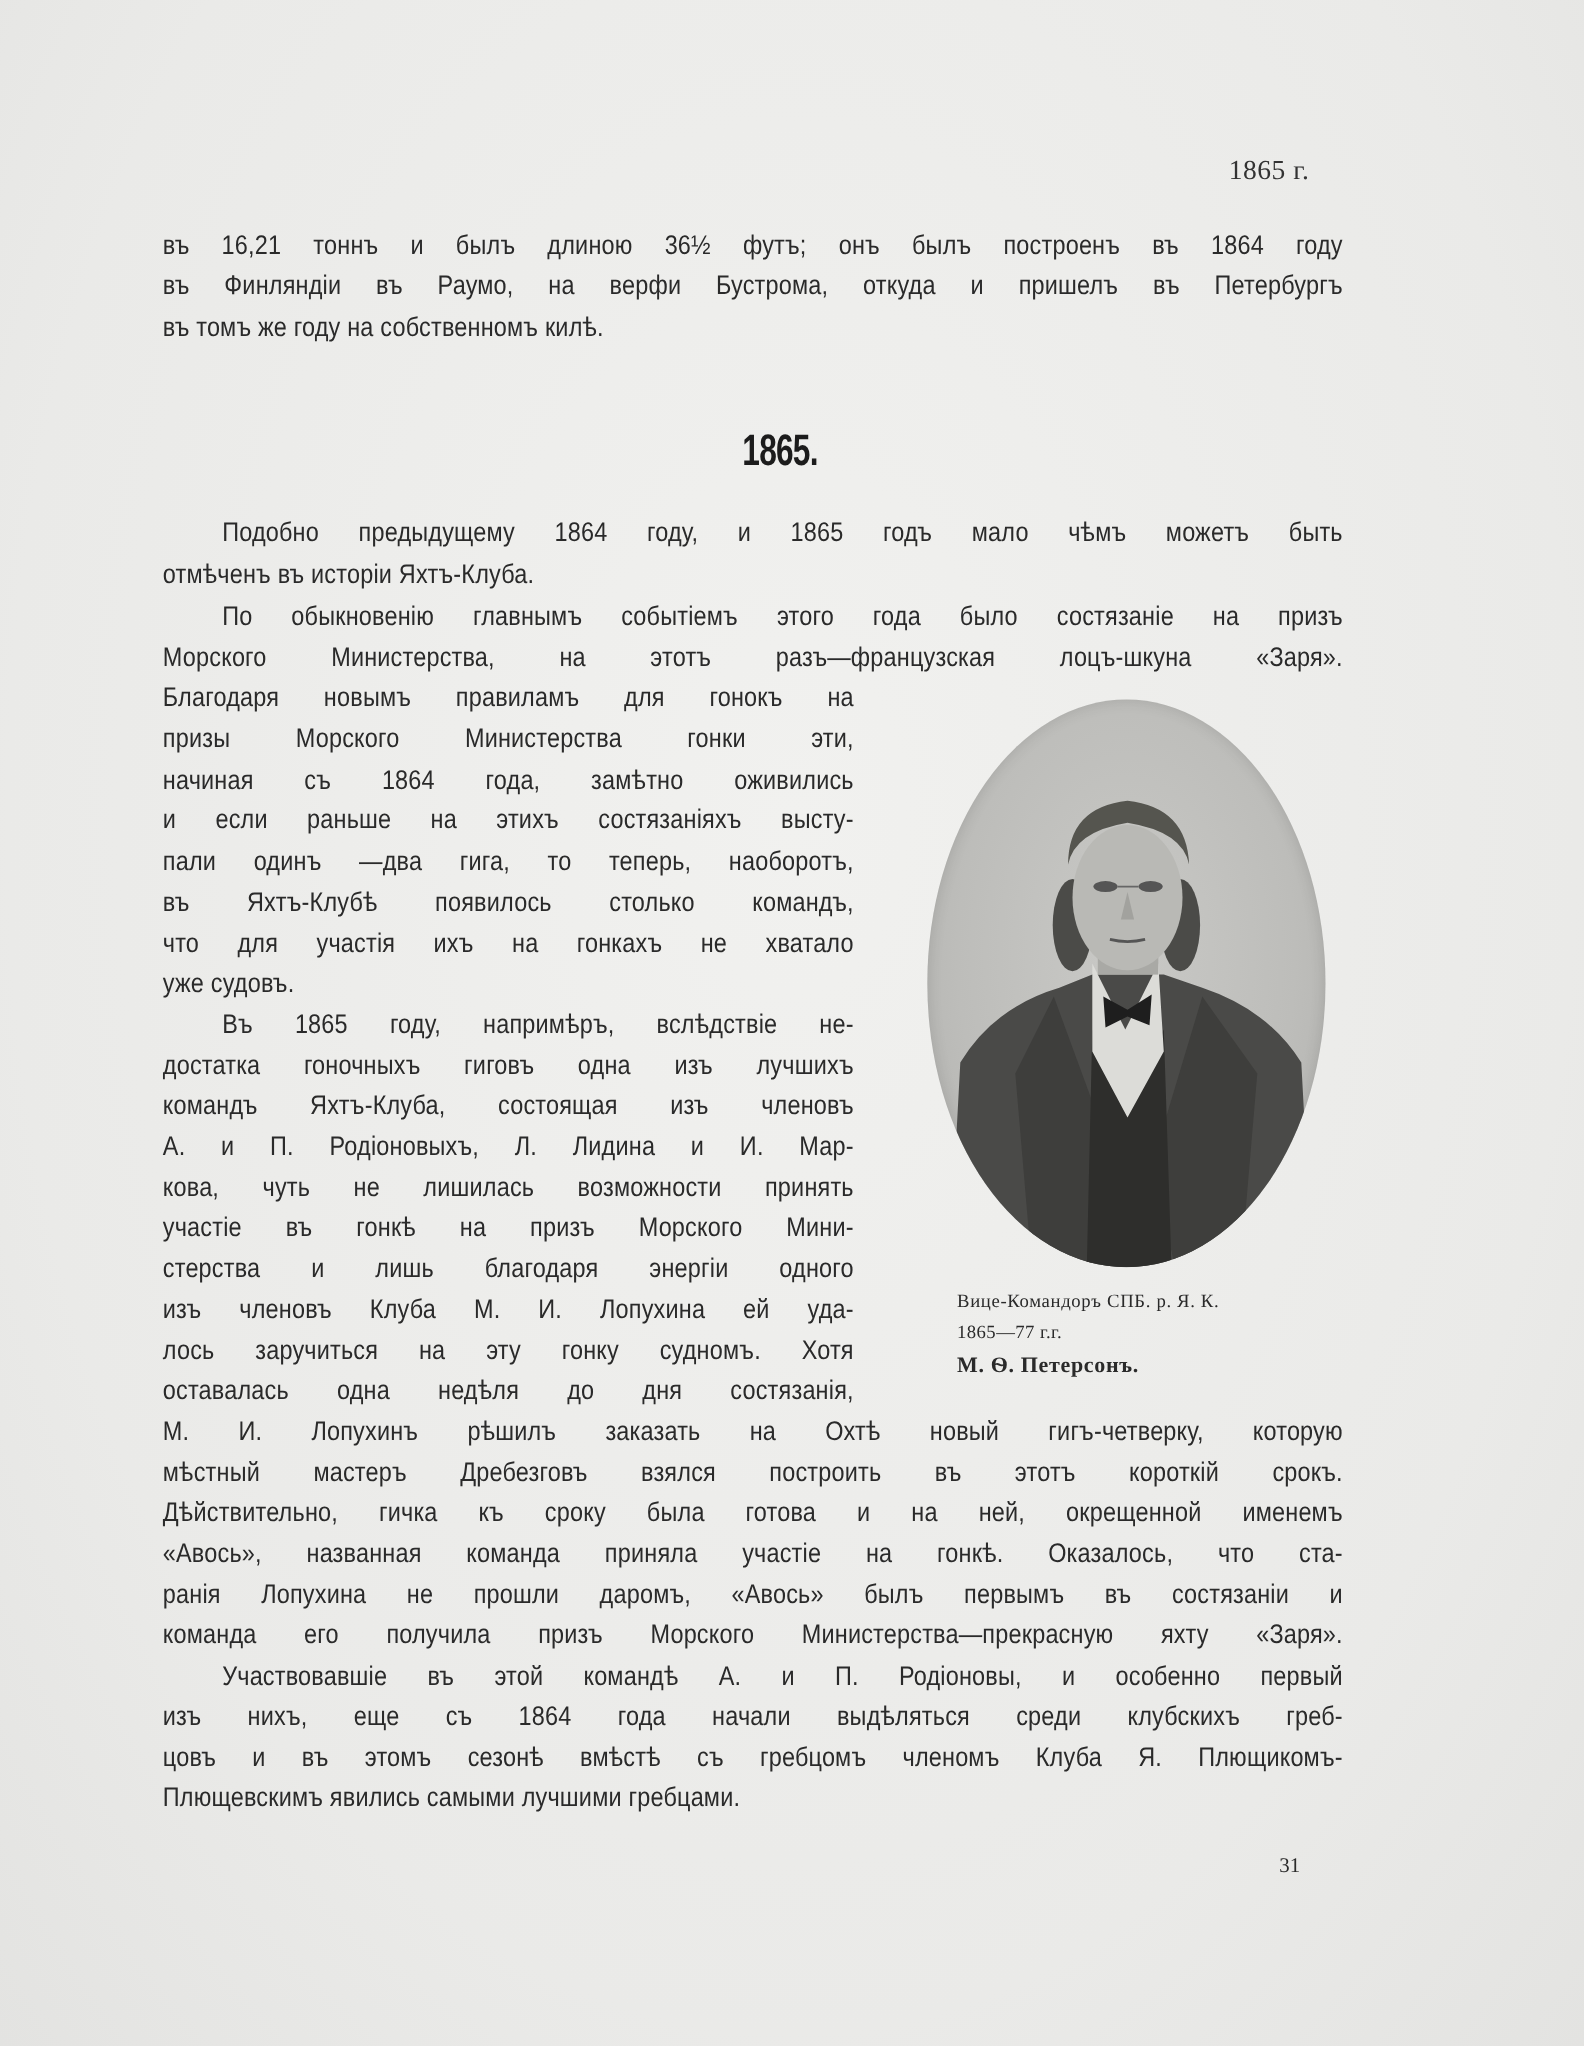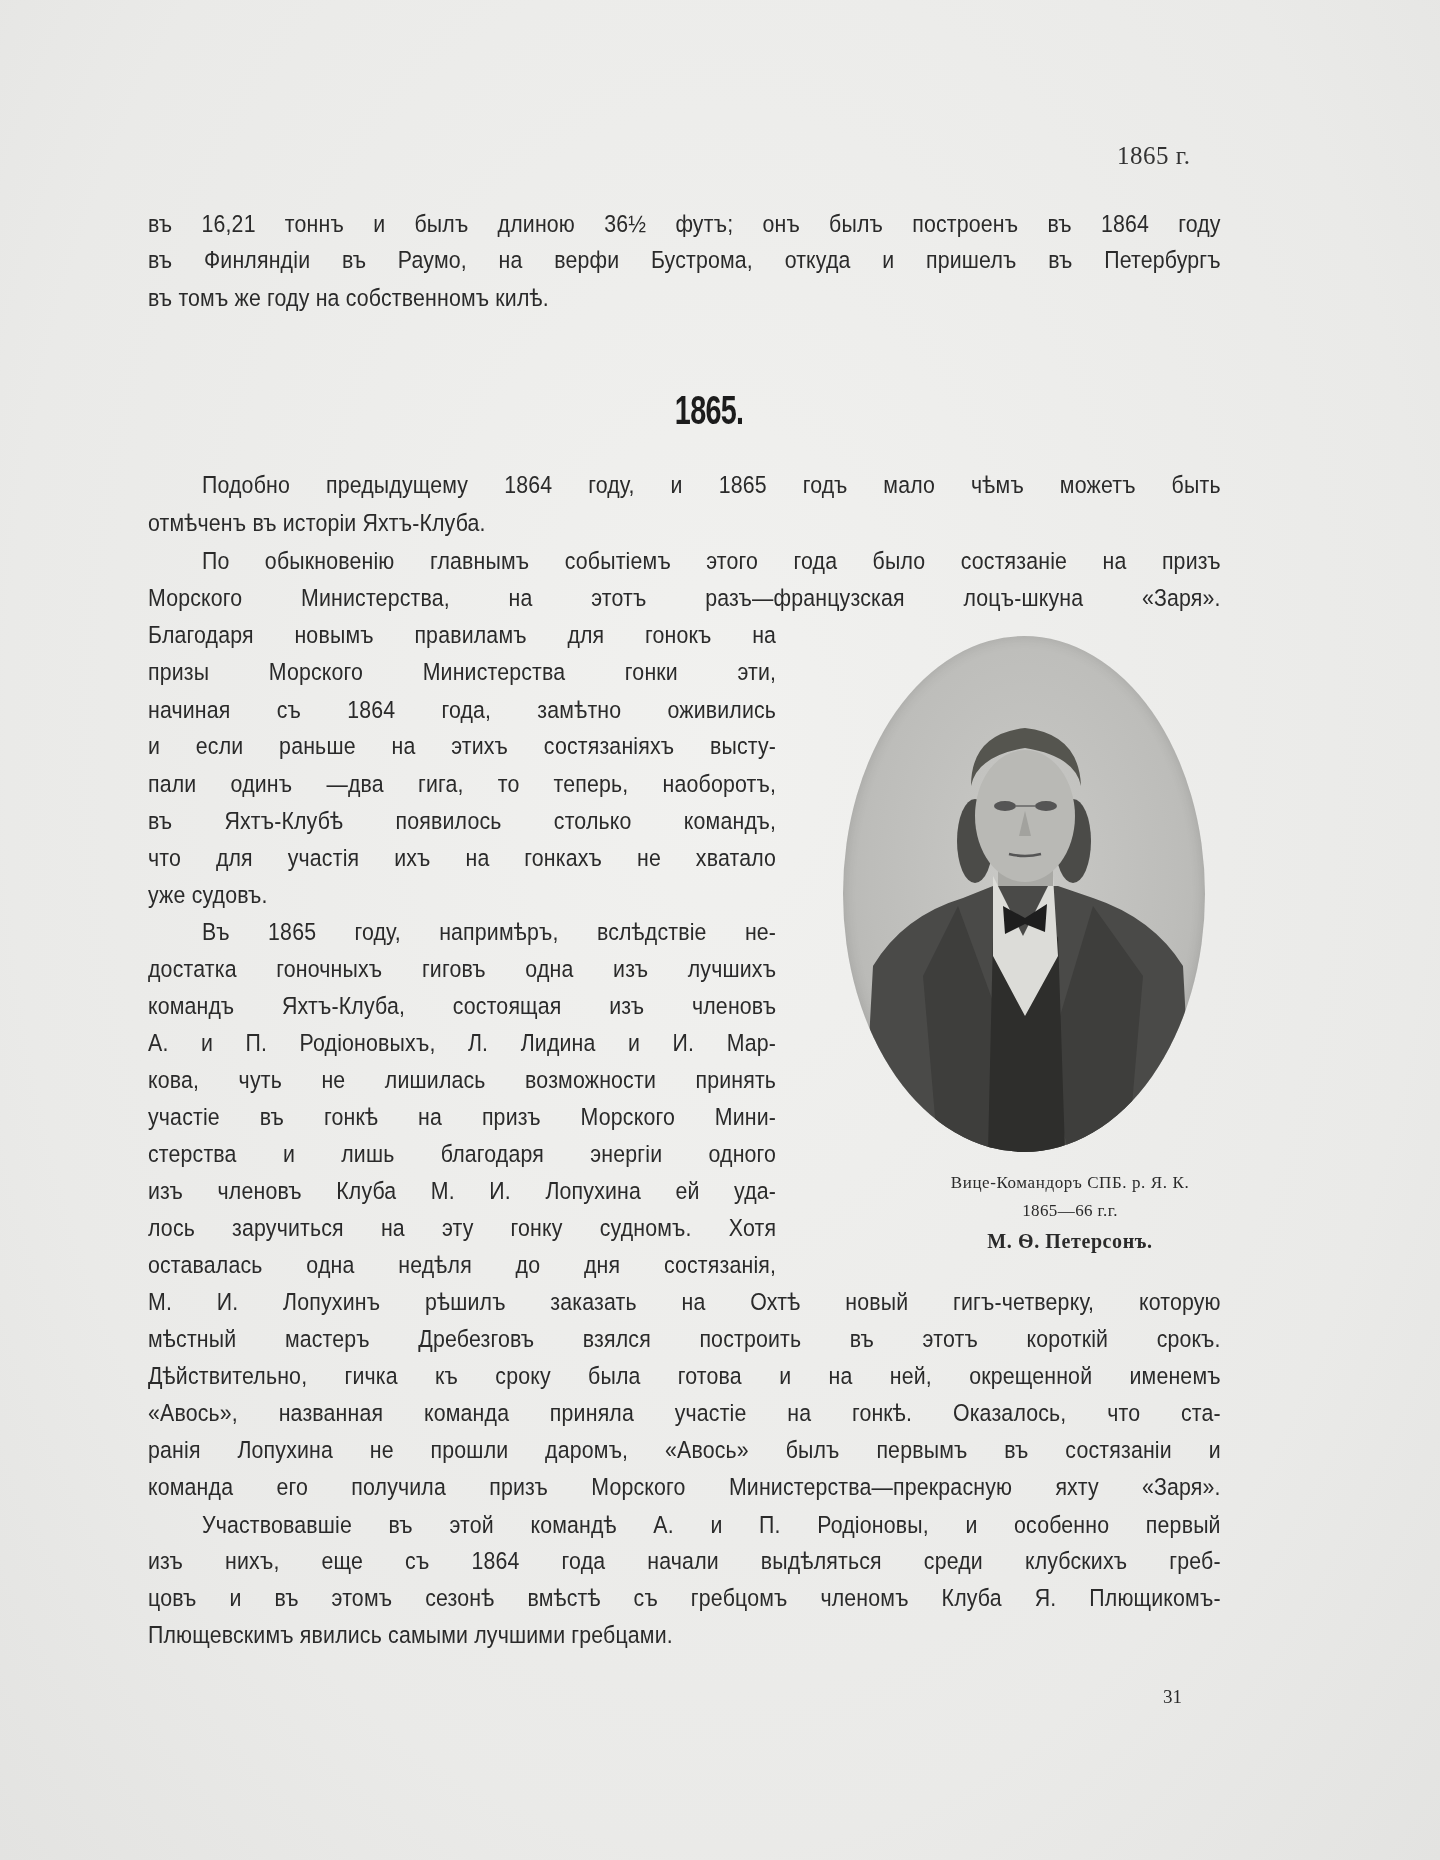--- a/index.html
+++ b/index.html
@@ -70,23 +70,23 @@
       width: 362px;
       height: 516px;
       border-radius: 50%;
       overflow: hidden;
       background: radial-gradient(ellipse at 50% 45%, #c9c9c6 0%, #bdbdba 60%, #b0b0ad 100%);
       box-shadow: inset 0 0 14px rgba(0,0,0,0.12);
     }
     .portrait svg { width: 100%; height: 100%; display: block; }
     .caption {
       position: absolute;
-      left: 889px;
+      left: 870px;
       width: 362px;
-      text-align: center;
+      text-align: left;
       font-family: "Liberation Serif", serif;
       color: #2a2a2a;
     }
     .caption.c1 { top: 1173px; font-size: 17px; letter-spacing: 0.6px; }
     .caption.c2 { top: 1201px; font-size: 17px; letter-spacing: 0.4px; }
     .caption.c3 { top: 1230px; font-size: 20px; font-weight: bold; letter-spacing: 0.6px; }
     .page-number {
       position: absolute;
       top: 1686px;
       left: 1163px;
@@ -173,17 +173,17 @@
       <ellipse cx="203" cy="170" rx="11" ry="5" fill="#555"></ellipse>
       <line x1="173" y1="170" x2="192" y2="170" stroke="#666" stroke-width="1.5"></line>
 
       <path d="M182 175 L176 200 L188 200 Z" fill="#a2a29e"></path>
 
       <path d="M166 218 Q182 222 198 218" stroke="#555" stroke-width="2.5" fill="none"></path>
     </svg>
   </div>
 
   <div class="caption c1">Вице-Командоръ СПБ. р. Я. К.</div>
-  <div class="caption c2">1865—66 г.г.</div>
+  <div class="caption c2">1865—77 г.г.</div>
   <div class="caption c3">М. Ѳ. Петерсонъ.</div>
 
   <div class="page-number">31</div>
 </div>
 
 </body></html>

